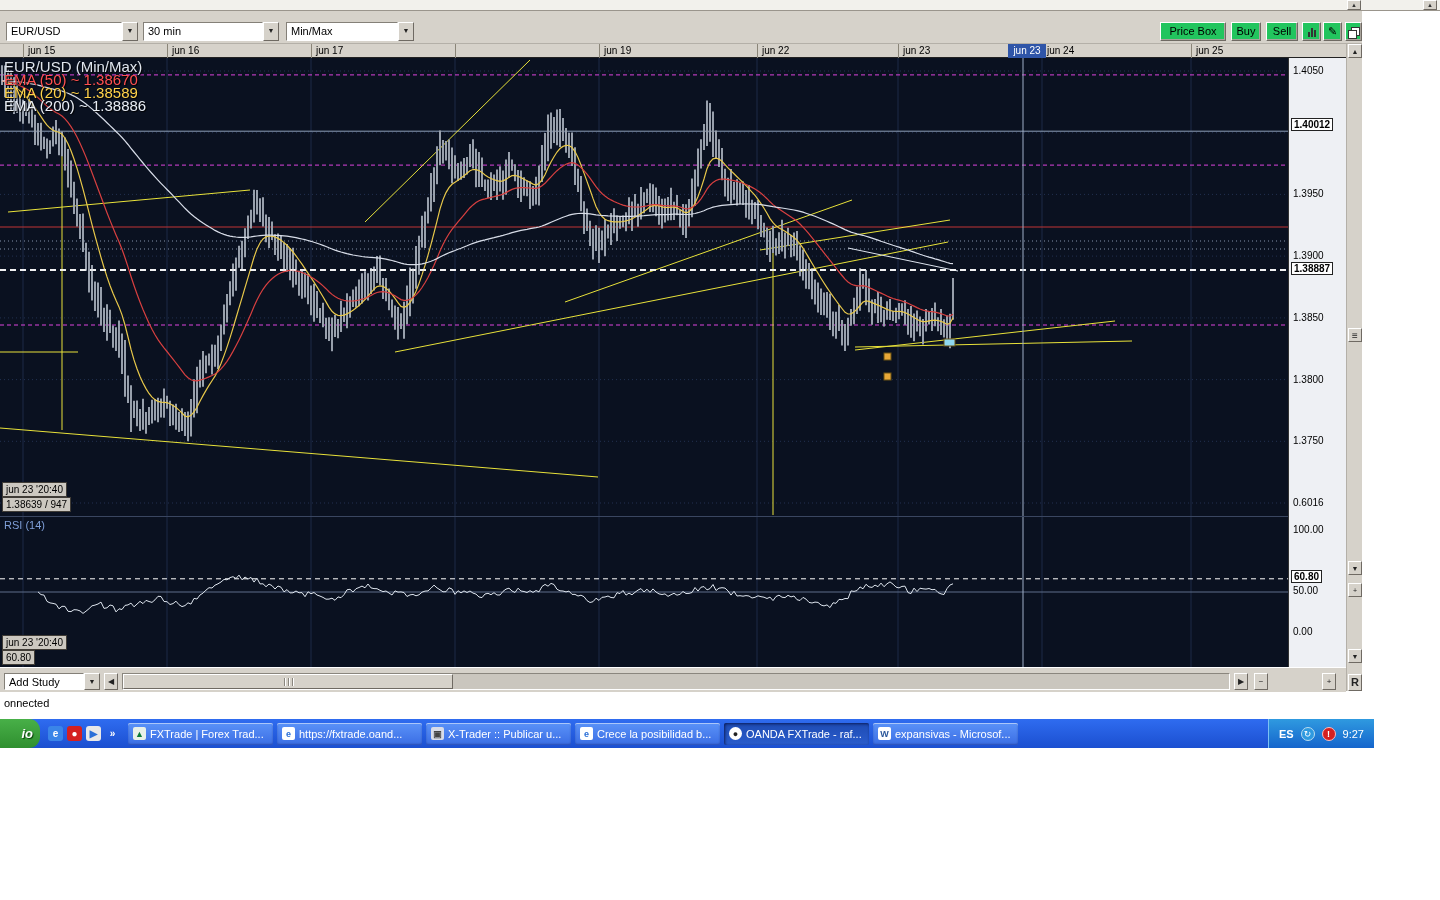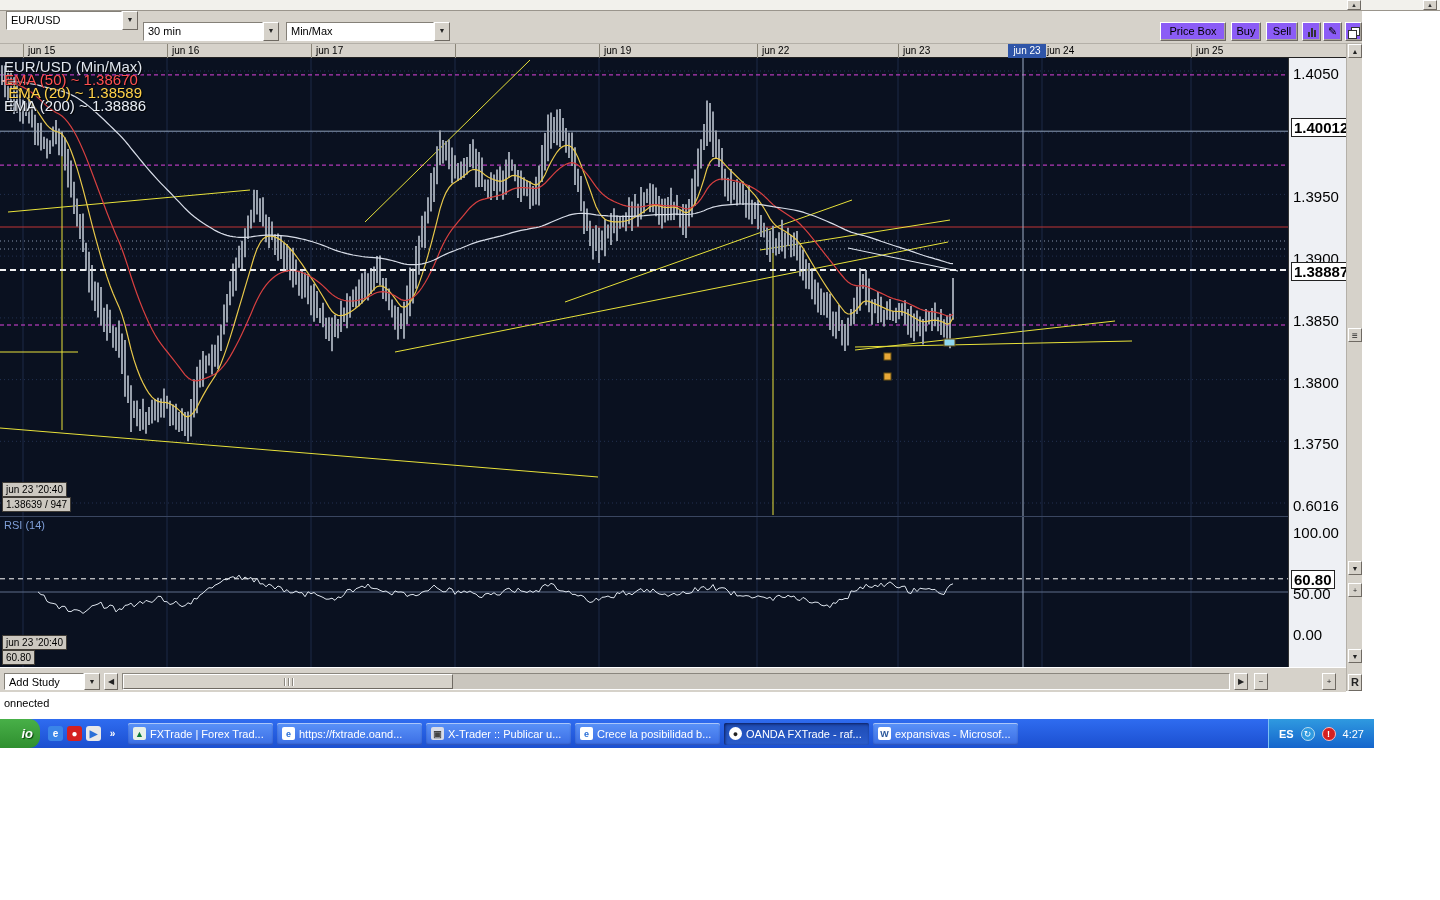--- a/index.html
+++ b/index.html
@@ -5,21 +5,21 @@
   *{box-sizing:border-box;margin:0;padding:0}
   html,body{width:1440px;height:900px;background:#fff;font-family:"Liberation Sans",sans-serif;position:relative;overflow:hidden}
 
   .top-strip{position:absolute;left:0;top:0;width:1440px;height:11px;background:#f2f1ec;border-bottom:1px solid #9a958c}
   .mini-btn{position:absolute;top:0;width:14px;height:10px;font-size:6px;line-height:9px;text-align:center;background:#d6d2ca;border:1px solid;border-color:#fff #6f6a63 #6f6a63 #fff;color:#333}
 
   .toolbar{position:absolute;left:0;top:11px;width:1362px;height:33px;background:#d6d2ca;border-bottom:1px solid #b4b0a8}
   .combo{position:absolute;display:flex;height:19px}
   .combo-text{flex:1;background:#fff;border:1px solid;border-color:#848078 #fff #fff #848078;font-size:11px;padding:2px 4px;white-space:nowrap;overflow:hidden;color:#000}
   .combo-arrow{width:16px;background:#d6d2ca;border:1px solid;border-color:#fff #6f6a63 #6f6a63 #fff;font-size:7px;text-align:center;line-height:16px;color:#222}
-  .tbtn{position:absolute;top:11px;height:19px;font-size:11px;text-align:center;line-height:17px;background:#8b5cf6;border:1px solid;border-color:#fff #6f6a63 #6f6a63 #fff;box-shadow:inset -1px -1px 0 #a9a49c;color:#000;white-space:nowrap}
+  .tbtn{position:absolute;top:11px;height:19px;font-size:11px;text-align:center;line-height:17px;background:#22c55e;border:1px solid;border-color:#fff #6f6a63 #6f6a63 #fff;box-shadow:inset -1px -1px 0 #a9a49c;color:#000;white-space:nowrap}
   .glyph-bars{display:inline-flex;align-items:flex-end;gap:1px;height:10px;vertical-align:middle}
   .glyph-bars i{display:block;width:2px;background:#333}
   .glyph-bars i:nth-child(1){height:5px}.glyph-bars i:nth-child(2){height:9px}.glyph-bars i:nth-child(3){height:7px}
   .glyph-copy{position:relative;display:inline-block;width:11px;height:11px;vertical-align:middle}
   .glyph-copy::before{content:"";position:absolute;left:3px;top:0;width:7px;height:7px;border:1px solid #333;background:#fff}
   .glyph-copy::after{content:"";position:absolute;left:0;top:3px;width:7px;height:7px;border:1px solid #333;background:#fff}
 
   .date-axis{position:absolute;left:0;top:44px;width:1346px;height:14px;background:#d6d2ca;border-bottom:1px solid #222;font-size:10px;color:#000}
   .dtick{position:absolute;top:0;width:1px;height:14px;background:#8a8578}
   .dlabel{position:absolute;top:1px;white-space:nowrap}
@@ -28,21 +28,21 @@
   .chart-panel{position:absolute;left:0;top:58px;width:1288px;height:458px;background:#0a1120;overflow:hidden}
   .rsi-panel{position:absolute;left:0;top:516px;width:1288px;height:151px;background:#0a1120;border-top:1px solid #3a4660;overflow:hidden}
   .chart-panel svg,.rsi-panel svg{position:absolute;left:0;top:0}
 
   .legend{position:absolute;left:4px;top:2px;z-index:2}
   .lg{font-size:15px;line-height:13px;white-space:nowrap;color:#dfe5ee;text-shadow:1px 1px 1px #000}
   .ttbox{position:absolute;background:#ccc8c0;border:1px solid #403c36;font-size:10px;line-height:13px;padding:0 3px;color:#000;white-space:nowrap;z-index:2}
   .rsi-title{position:absolute;left:4px;top:2px;font-size:11px;color:#7f9fd8;z-index:2}
 
   .price-axis{position:absolute;left:1288px;top:58px;width:58px;height:609px;background:#eef0f4;border-left:1px solid #333}
-  .plabel{position:absolute;left:4px;font-size:15px;color:#000;white-space:nowrap}
+  .plabel{position:absolute;left:4px;font-size:10px;color:#000;white-space:nowrap}
   .pbox{left:2px;background:#fff;border:1px solid #222;padding:0 2px;font-weight:bold}
 
   .vscroll{position:absolute;left:1346px;top:44px;width:16px;height:647px;background:#d6d2ca;border-left:1px solid #b4b0a8}
   .vbtn{position:absolute;left:1px;width:14px;height:14px;font-size:7px;text-align:center;line-height:13px;background:#d6d2ca;border:1px solid;border-color:#fff #6f6a63 #6f6a63 #fff;color:#222}
   .vbtn.grip{font-size:10px}
   .vbtn.rbtn{height:17px;font-size:11px;line-height:15px;font-weight:bold}
 
   .bottom-bar{position:absolute;left:0;top:667px;width:1346px;height:25px;background:#d6d2ca;border-top:1px solid #fff}
   .hbtn{position:absolute;top:5px;width:14px;height:17px;font-size:8px;text-align:center;line-height:15px;background:#d6d2ca;border:1px solid;border-color:#fff #6f6a63 #6f6a63 #fff;color:#222}
   .htrack{position:absolute;left:122px;top:5px;width:1108px;height:17px;background:#cac6be;border:1px solid;border-color:#8a867e #fff #fff #8a867e}
@@ -69,29 +69,29 @@
 </style>
 </head>
 <body>
 
 <div class="top-strip">
   <div class="mini-btn" style="left:1347px">▲</div>
   <div class="mini-btn" style="left:1423px">▲</div>
 </div>
 
 <div class="toolbar">
-  <div class="combo" style="left:6px;top:0;width:132px">
+  <div class="combo" style="left:6px;top:11px;width:132px">
     <span class="combo-text">EUR/USD</span>
     <span class="combo-arrow">▼</span>
   </div>
   <div class="combo" style="left:143px;top:11px;width:136px">
     <span class="combo-text">30 min</span>
     <span class="combo-arrow">▼</span>
   </div>
-  <div class="combo" style="left:286px;top:11px;width:164px">
+  <div class="combo" style="left:286px;top:11px;width:128px">
     <span class="combo-text">Min/Max</span>
     <span class="combo-arrow">▼</span>
   </div>
   <div class="tbtn" style="left:1160px;width:66px">Price Box</div>
   <div class="tbtn" style="left:1231px;width:30px">Buy</div>
   <div class="tbtn" style="left:1266px;width:32px">Sell</div>
   <div class="tbtn" style="left:1302px;width:19px"><span class="glyph-bars">
         <i></i>
         <i></i>
         <i></i>
@@ -484,21 +484,21 @@
       <polyline points="2,22.9 5,22.9 8,23.0 11,23.2 14,23.4 17,23.7 20,24.0 23,24.3 26,24.8 29,25.3 32,25.8 35,26.5 38,27.2 41,27.9 44,28.8 47,29.6 50,30.4 53,31.1 56,31.8 59,32.4 62,33.2 65,34.2 68,35.3 71,36.6 74,38.1 77,39.8 80,41.7 83,43.7 86,46.0 89,48.4 92,50.9 95,53.5 98,56.2 101,59.0 104,61.8 107,64.7 110,67.6 113,70.5 116,73.5 119,76.4 122,79.5 125,82.9 128,86.5 131,90.3 134,94.0 137,97.7 140,101.4 143,105.0 146,108.6 149,112.1 152,115.5 155,118.9 158,122.2 161,125.3 164,128.4 167,131.5 170,134.5 173,137.6 176,140.8 179,143.9 182,147.1 185,150.3 188,153.2 191,156.0 194,158.5 197,160.8 200,162.9 203,165.0 206,166.9 209,168.8 212,170.6 215,172.4 218,173.9 221,175.2 224,176.4 227,177.3 230,178.1 233,178.6 236,179.0 239,179.3 242,179.4 245,179.4 248,179.2 251,178.9 254,178.4 257,178.0 260,177.6 263,177.4 266,177.2 269,177.2 272,177.2 275,177.3 278,177.4 281,177.6 284,177.9 287,178.2 290,178.6 293,179.1 296,179.7 299,180.3 302,181.0 305,181.7 308,182.5 311,183.3 314,184.3 317,185.2 320,186.3 323,187.4 326,188.5 329,189.8 332,191.0 335,192.1 338,193.1 341,194.0 344,194.8 347,195.6 350,196.3 353,197.0 356,197.5 359,198.0 362,198.5 365,198.9 368,199.2 371,199.4 374,199.6 377,199.8 380,200.1 383,200.6 386,201.1 389,201.8 392,202.5 395,203.3 398,204.2 401,205.1 404,205.8 407,206.3 410,206.6 413,206.7 416,206.6 419,206.3 422,205.8 425,205.1 428,204.3 431,203.2 434,202.0 437,200.6 440,199.0 443,197.5 446,196.1 449,194.8 452,193.6 455,192.5 458,191.3 461,190.2 464,189.0 467,187.8 470,186.5 473,185.4 476,184.4 479,183.4 482,182.6 485,181.9 488,181.1 491,180.4 494,179.7 497,178.9 500,178.2 503,177.4 506,176.5 509,175.6 512,174.6 515,173.8 518,173.1 521,172.4 524,171.8 527,171.3 530,170.7 533,170.2 536,169.7 539,169.0 542,168.0 545,166.9 548,165.6 551,164.3 554,163.0 557,161.7 560,160.5 563,159.3 566,158.2 569,157.2 572,156.4 575,155.9 578,155.5 581,155.4 584,155.4 587,155.6 590,155.9 593,156.3 596,156.8 599,157.2 602,157.5 605,157.7 608,157.9 611,158.0 614,158.1 617,158.2 620,158.3 623,158.4 626,158.4 629,158.4 632,158.3 635,158.2 638,158.1 641,157.9 644,157.7 647,157.4 650,157.1 653,156.9 656,156.7 659,156.7 662,156.6 665,156.6 668,156.5 671,156.3 674,156.2 677,156.2 680,156.3 683,156.4 686,156.5 689,156.3 692,156.0 695,155.5 698,154.7 701,153.8 704,152.7 707,151.3 710,150.2 713,149.2 716,148.5 719,147.9 722,147.4 725,147.1 728,146.8 731,146.6 734,146.4 737,146.2 740,146.0 743,146.0 746,145.9 749,146.0 752,146.0 755,146.2 758,146.4 761,146.7 764,147.1 767,147.6 770,148.1 773,148.7 776,149.2 779,149.6 782,150.0 785,150.5 788,151.0 791,151.5 794,152.0 797,152.7 800,153.4 803,154.2 806,155.2 809,156.2 812,157.2 815,158.3 818,159.5 821,160.7 824,162.0 827,163.3 830,164.6 833,165.9 836,167.3 839,168.7 842,170.1 845,171.6 848,172.9 851,174.1 854,175.0 857,175.9 860,176.6 863,177.3 866,178.2 869,179.1 872,180.1 875,181.1 878,182.1 881,183.2 884,184.2 887,185.3 890,186.3 893,187.3 896,188.2 899,189.1 902,190.1 905,191.0 908,192.0 911,193.1 914,194.1 917,195.2 920,196.3 923,197.3 926,198.2 929,199.1 932,199.9 935,200.8 938,201.6 941,202.6 944,203.5 947,204.5 950,205.3 953,205.7" fill="none" stroke="#d8dde8" stroke-width="1.2"></polyline>
       <rect x="884" y="295" width="7" height="7" fill="#e8a838" stroke="#6b5312" stroke-width="1"></rect>
       <rect x="884" y="315" width="7" height="7" fill="#e8a838" stroke="#6b5312" stroke-width="1"></rect>
       <rect x="944" y="281" width="11" height="7" fill="#8fd8f0" stroke="#6b5312" stroke-width="1"></rect>
       <line x1="0" y1="212.1" x2="1288" y2="212.1" stroke="#ffffff" stroke-width="1.5" stroke-dasharray="6 4"></line>
       <line x1="1023" y1="0" x2="1023" y2="458" stroke="#9fb0c8" stroke-width="1"></line>
     </svg>
   <div class="legend">
     <div class="lg">EUR/USD (Min/Max)</div>
     <div class="lg" id="lg0" style="color: rgb(255, 80, 80);">EMA (50) ~ 1.38670</div>
-    <div class="lg" id="lg1" style="color: rgb(255, 210, 74); text-align: center;">EMA (20) ~ 1.38589</div>
+    <div class="lg" id="lg1" style="color: rgb(255, 210, 74);">EMA (20) ~ 1.38589</div>
     <div class="lg" id="lg2" style="color: rgb(232, 237, 245);">EMA (200) ~ 1.38886</div>
   </div>
   <div class="ttbox" style="left:2px;top:424px">jun 23 '20:40</div>
   <div class="ttbox" style="left:2px;top:439px">1.38639 / 947</div>
 </div>
 
 <div class="rsi-panel">
   <svg id="rsi-svg" width="1288" height="151">
       <line x1="23" y1="0" x2="23" y2="151" stroke="#1c2a46" stroke-width="1"></line>
       <line x1="167" y1="0" x2="167" y2="151" stroke="#1c2a46" stroke-width="1"></line>
@@ -595,15 +595,15 @@
       </div>
       <div class="task">
         <span class="ticon" style="background: rgb(255, 255, 255); color: rgb(43, 87, 154);">W</span>
         <span class="tlabel">expansivas - Microsof...</span>
       </div>
     </div>
   <div class="tray">
     <span class="lang">ES</span>
     <span class="trayicon blue">↻</span>
     <span class="trayicon red">!</span>
-    <span class="clock">4:27</span>
+    <span class="clock">9:27</span>
   </div>
 </div>
 
 </body></html>

